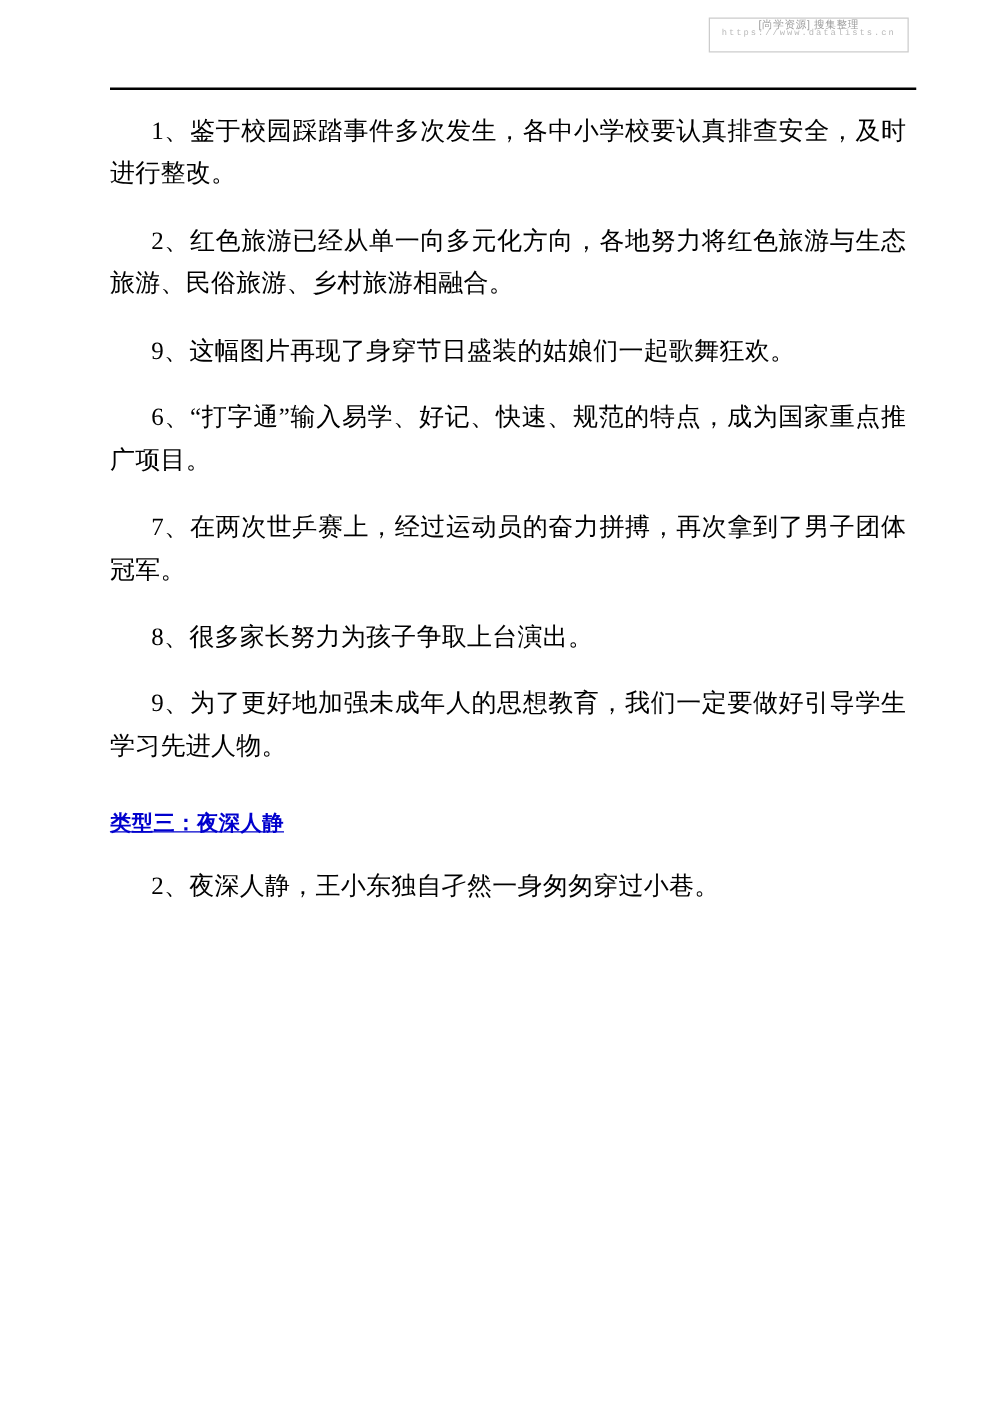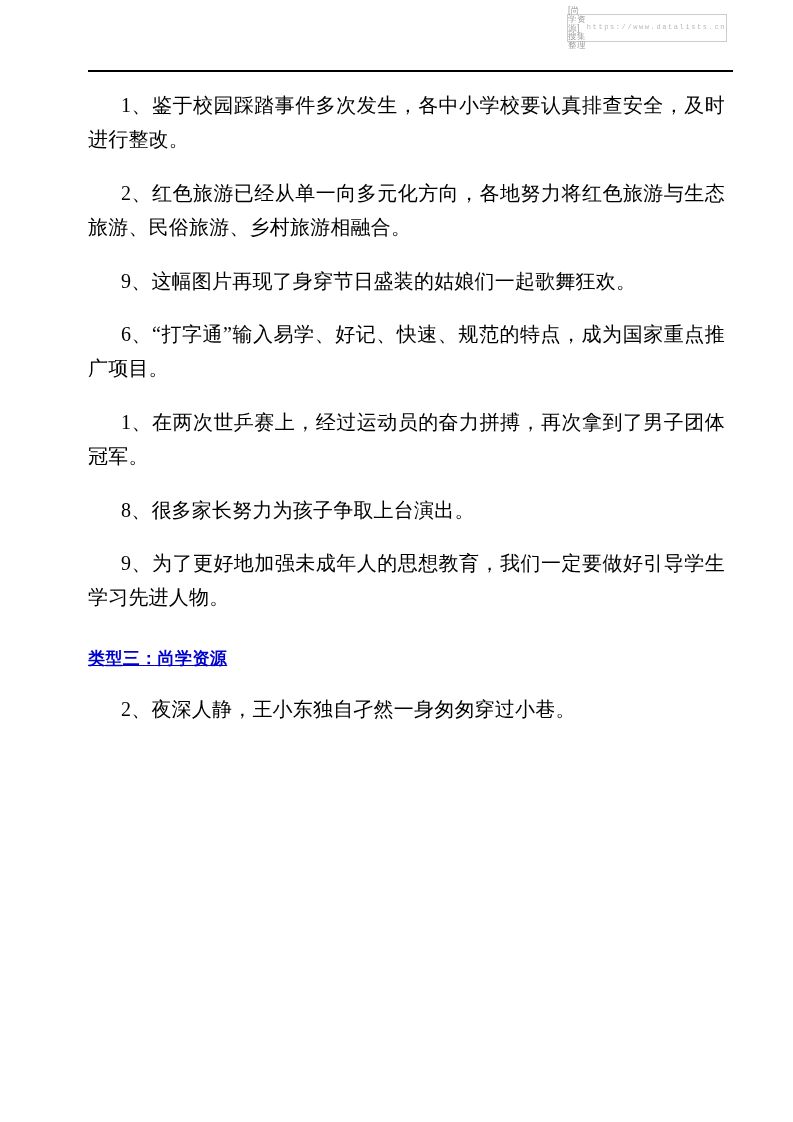--- a/index.html
+++ b/index.html
@@ -25,23 +25,23 @@
   
   .watermark {
     position: absolute;
     top: 14px;
     right: 66px;
     width: 160px;
     height: 28px;
     border: 1px solid #cccccc;
     box-sizing: border-box;
     display: flex;
-    flex-direction: row;
+    flex-direction: column;
     align-items: center;
-    justify-content: space-between;
+    justify-content: flex-start;
     line-height: 1.05;
   }
   .watermark .wm-line1 {
     font-size: 8.5px;
     color: #9b9b9b;
     letter-spacing: 0.5px;
     font-family: "Liberation Sans", sans-serif;
   }
   .watermark .wm-line2 {
     font-size: 7px;
@@ -95,24 +95,24 @@
   </div>
 
   <div class="top-rule"></div>
 
   <div class="content">
 
     <p class="item">1、鉴于校园踩踏事件多次发生，各中小学校要认真排查安全，及时进行整改。</p>
     <p class="item">2、红色旅游已经从单一向多元化方向，各地努力将红色旅游与生态旅游、民俗旅游、乡村旅游相融合。</p>
     <p class="item">9、这幅图片再现了身穿节日盛装的姑娘们一起歌舞狂欢。</p>
     <p class="item">6、“打字通”输入易学、好记、快速、规范的特点，成为国家重点推广项目。</p>
-    <p class="item">1、在两次世乒赛上，经过运动员的奋力拼搏，再次拿到了男子团体冠军。</p>
+    <p class="item">7、在两次世乒赛上，经过运动员的奋力拼搏，再次拿到了男子团体冠军。</p>
     <p class="item">8、很多家长努力为孩子争取上台演出。</p>
     <p class="item">9、为了更好地加强未成年人的思想教育，我们一定要做好引导学生学习先进人物。</p>
 
     <h2 class="section-head">
-      <span class="underline">类型三：尚学资源</span>
+      <span class="underline">类型三：夜深人静</span>
     </h2>
 
     <p class="item">2、夜深人静，王小东独自孑然一身匆匆穿过小巷。</p>
 
   </div>
 </div>
 
 </body></html>

